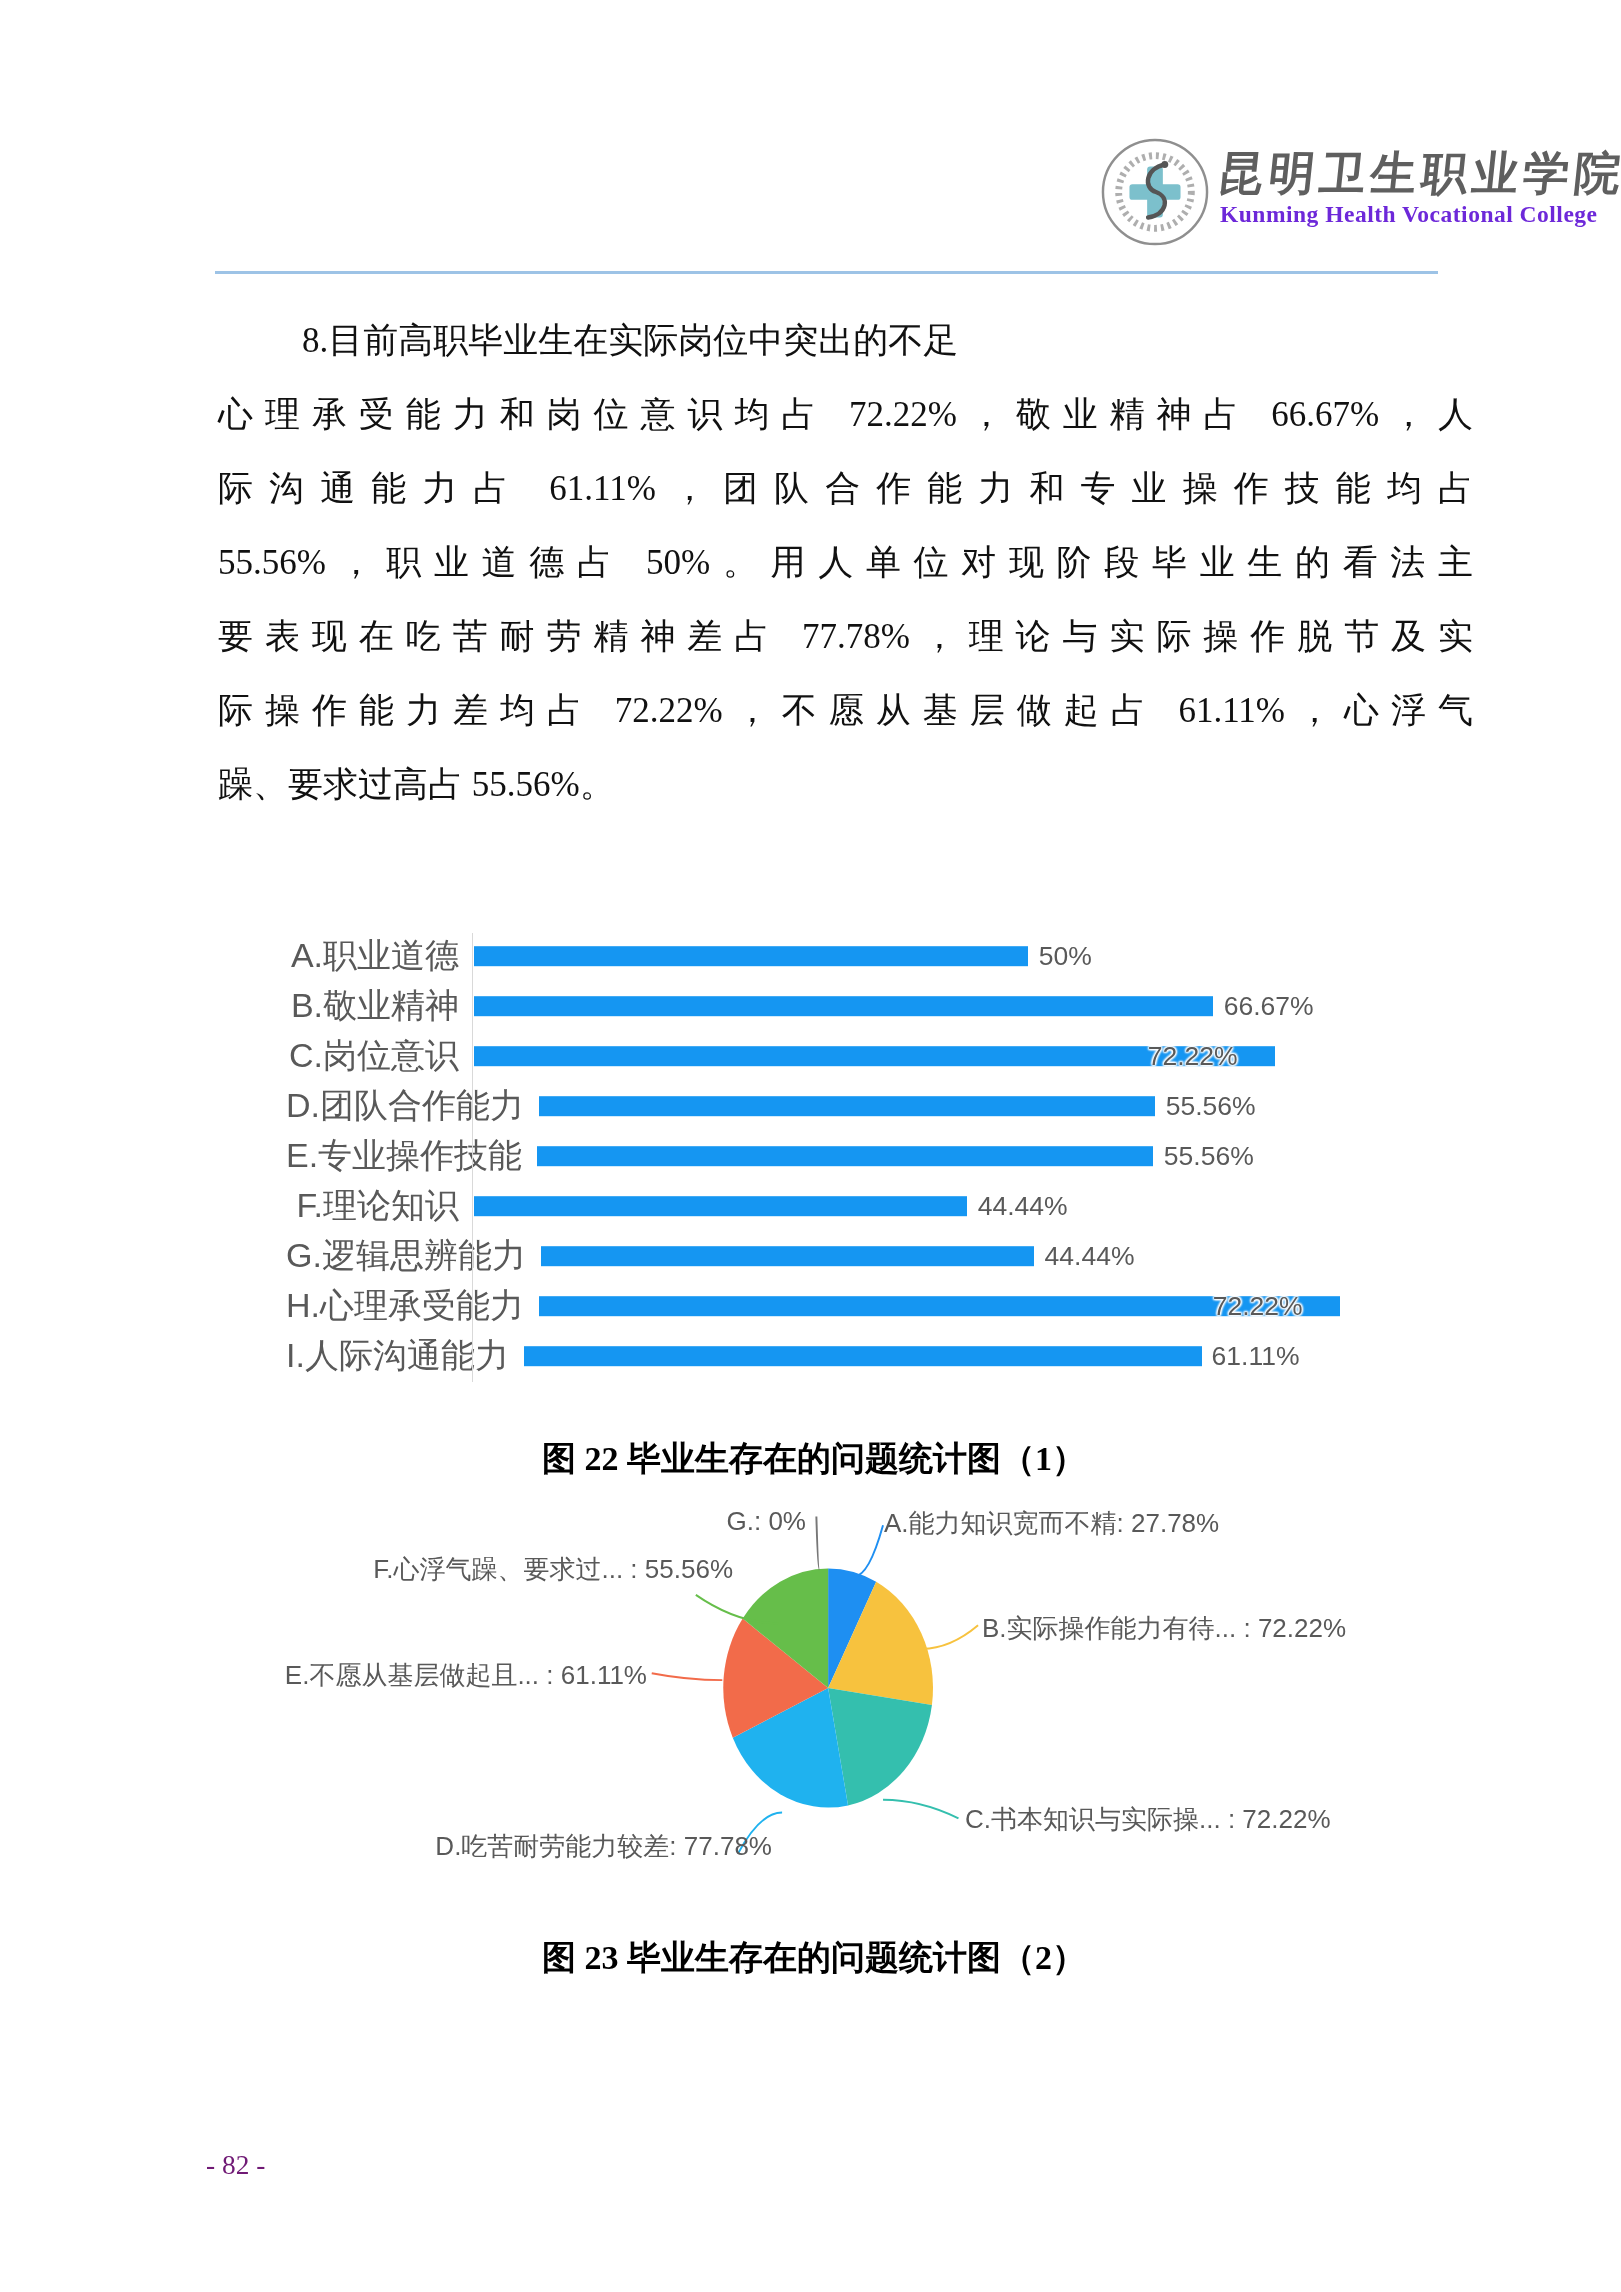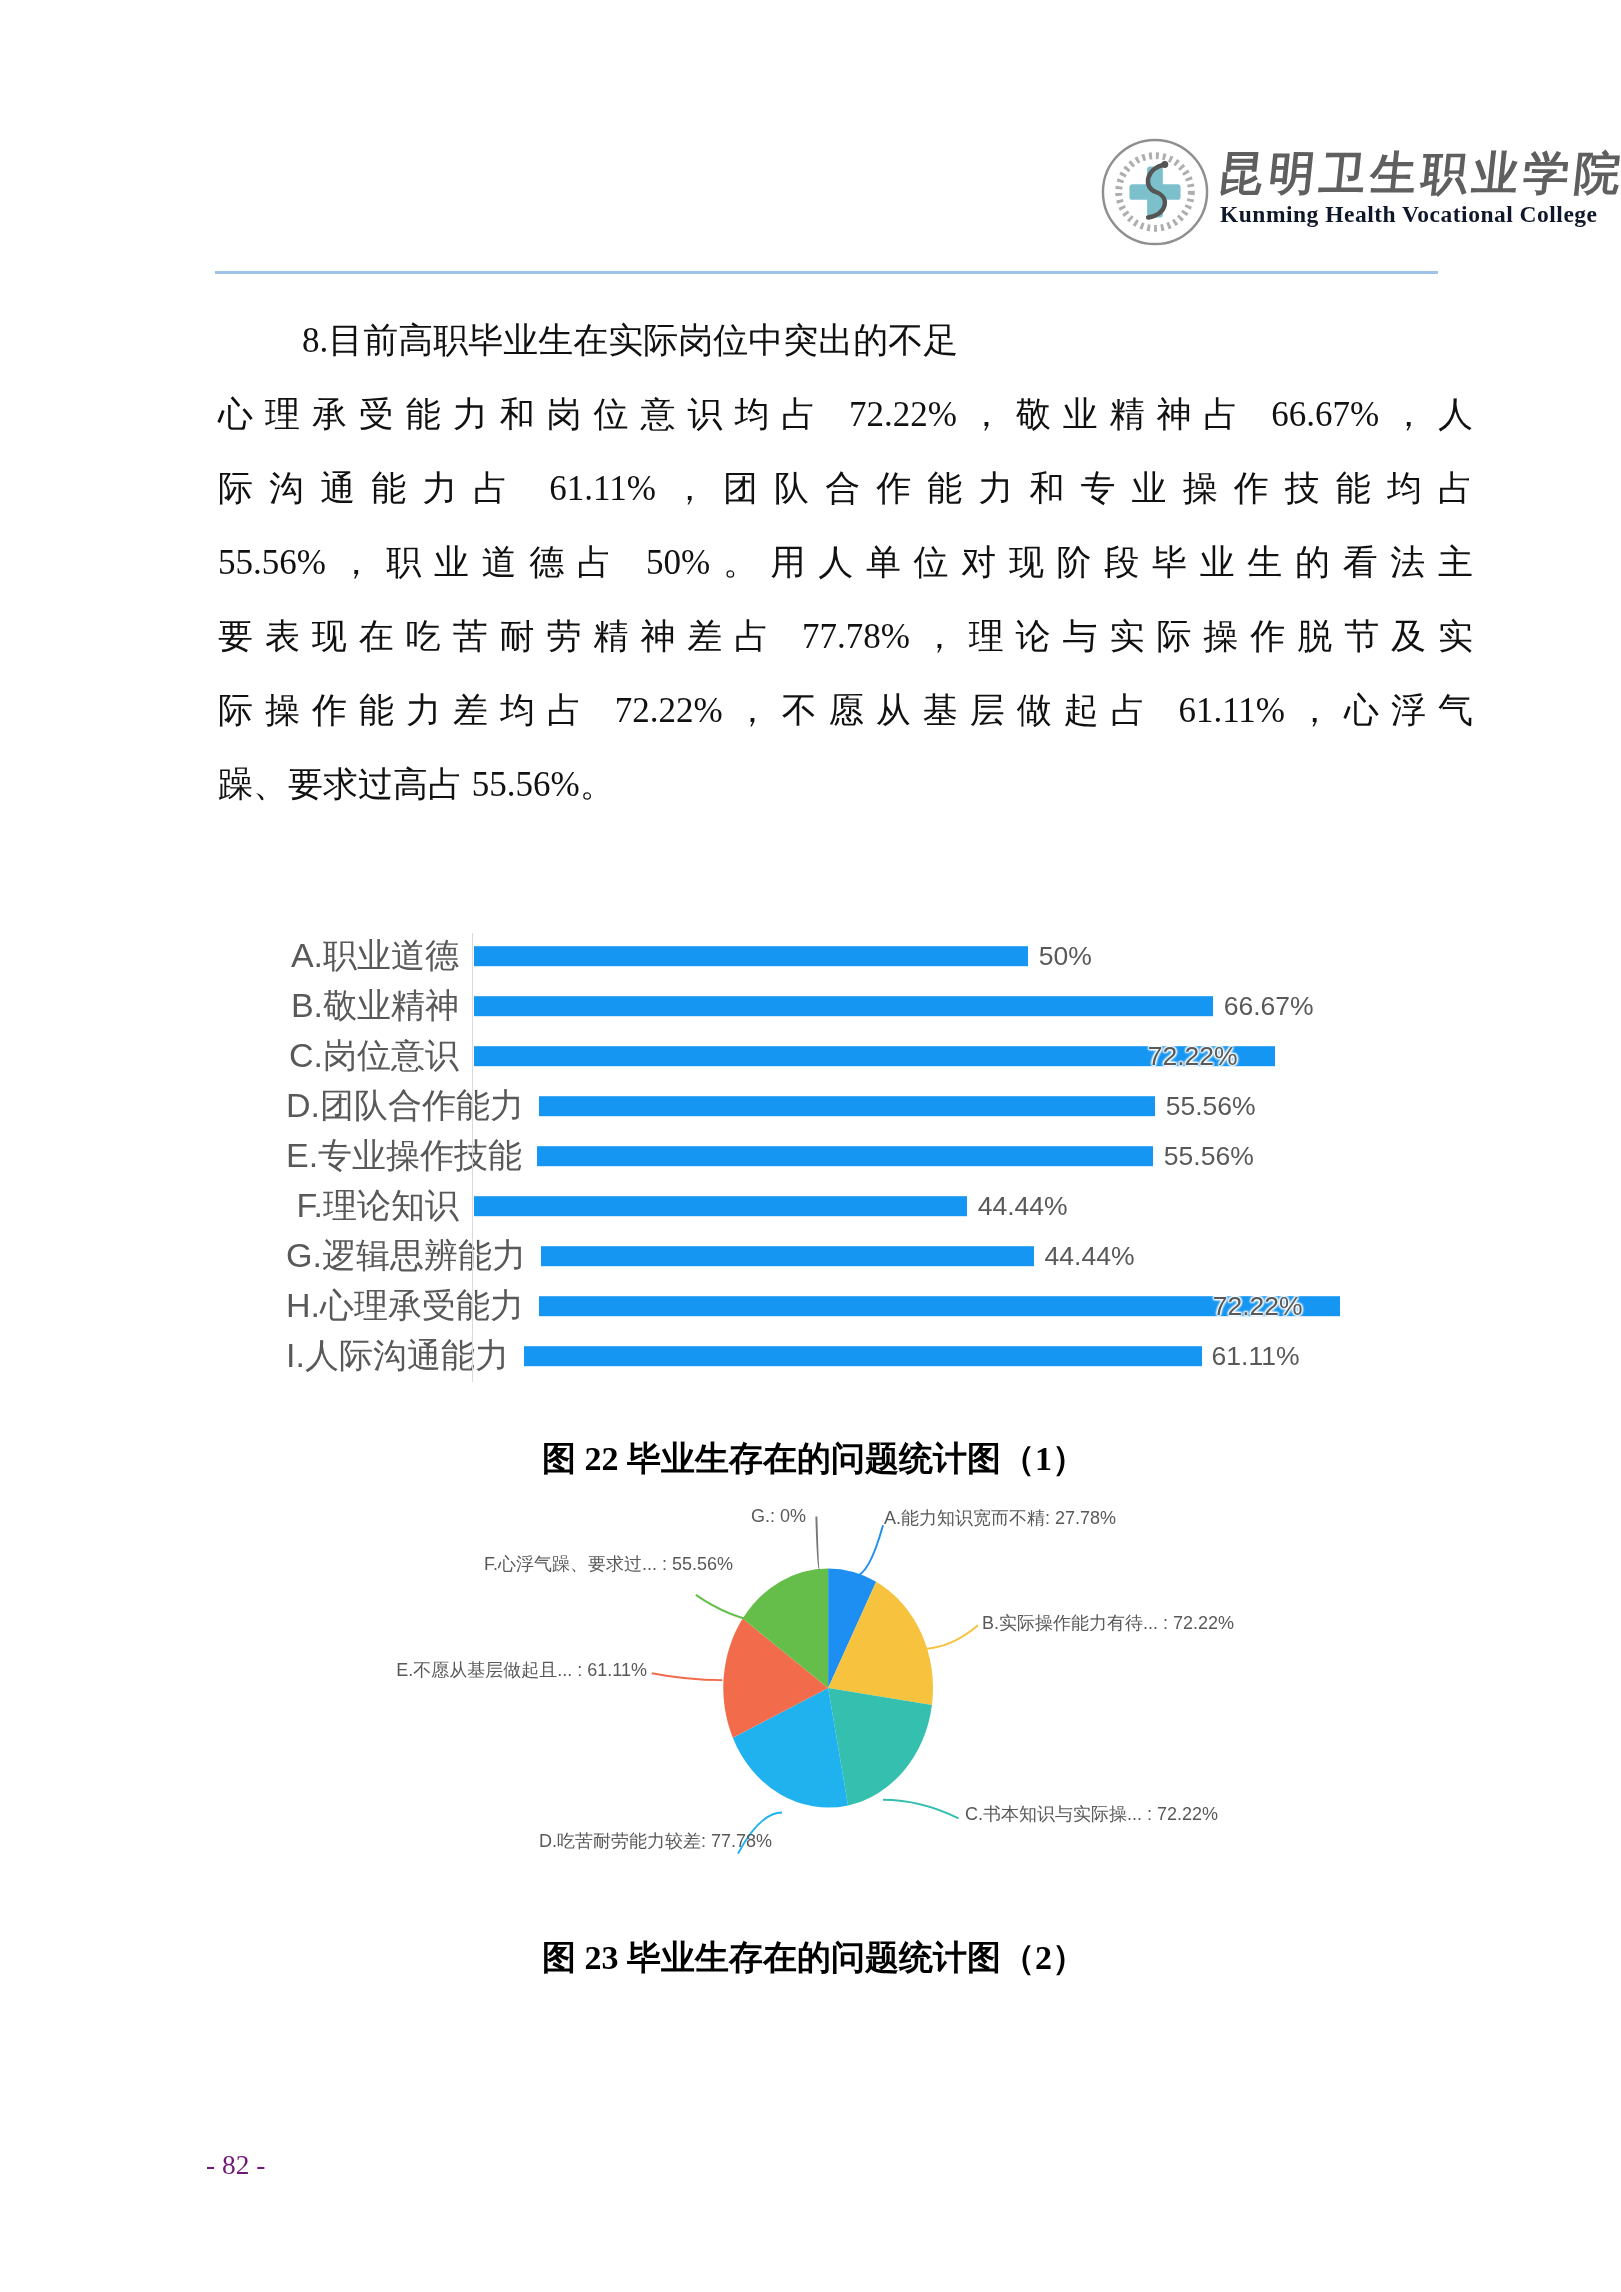--- a/index.html
+++ b/index.html
@@ -10,21 +10,21 @@
   }
   
   .seal{position:absolute;left:1100px;top:137px;}
   .zh-name{
     position:absolute;left:1218px;top:143px;font-size:46px;font-weight:bold;
     color:#5f5f5f;letter-spacing:4.9px;transform:skewX(-6deg);
     font-family:"DejaVu Serif","Liberation Serif",serif;white-space:nowrap;
   }
   .en-name{
     position:absolute;left:1220px;top:201px;font-size:23.5px;font-weight:bold;
-    color:#0f172a;letter-spacing:0.5px;font-family:"Liberation Serif",serif;white-space:nowrap;
+    color:#6d28d9;letter-spacing:0.5px;font-family:"Liberation Serif",serif;white-space:nowrap;
   }
   .header-rule{position:absolute;left:215px;top:271px;width:1223px;height:2.9px;background:#9dc3e6;}
   
   .bodytext{position:absolute;left:218px;top:304px;width:1255px;font-size:35px;}
   .line{height:74px;line-height:74px;white-space:nowrap;}
   .line.just{white-space:normal;text-align:justify;text-align-last:justify;text-justify:inter-character;}
   .line.head{padding-left:84px;}
   .line.indent{padding-left:71px;}
   
   .barchart{position:absolute;left:286px;top:931px;width:1123px;height:453px;
@@ -37,21 +37,21 @@
   .bval{position:absolute;top:50%;transform:translateY(-50%);font-size:26.5px;color:#595959;white-space:nowrap;}
   .bval.on{ text-shadow:0 0 2.9px #fff,0 0 2.9px #fff,1px 1px 2px #fff,-1px -1px 2px #fff,1px -1px 2px #fff,-1px 1px 2px #fff;}
   
   .caption{position:absolute;left:218px;width:1192px;text-align:center;
            font-size:34px;font-weight:bold;color:#000;}
   .cap22{top:1436px;} .cap23{top:1935px;}
   .pagenum{position:absolute;left:206px;top:2150px;font-size:27.4px;color:#701a75;}
   
   .pie-layer{position:absolute;left:0;top:0;pointer-events:none;}
   .plabel{position:absolute;font-family:"Liberation Sans","DejaVu Sans",sans-serif;
-          font-size:18px;color:#595959;white-space:nowrap;}
+          font-size:26px;color:#595959;white-space:nowrap;}
 </style>
 </head>
 <body>
 
 <div class="page">
 
   <svg class="seal" width="110" height="110" viewBox="0 0 112 112">
     <circle cx="56" cy="56" r="53" fill="#ffffff" stroke="#8f8f8f" stroke-width="2.5"></circle>
     <circle cx="56" cy="56" r="37" fill="none" stroke="#9a9a9a" stroke-width="7" stroke-dasharray="3 4" opacity="0.8"></circle>
     <rect x="48" y="30" width="16" height="52" rx="3" fill="#7cc0cc"></rect>

